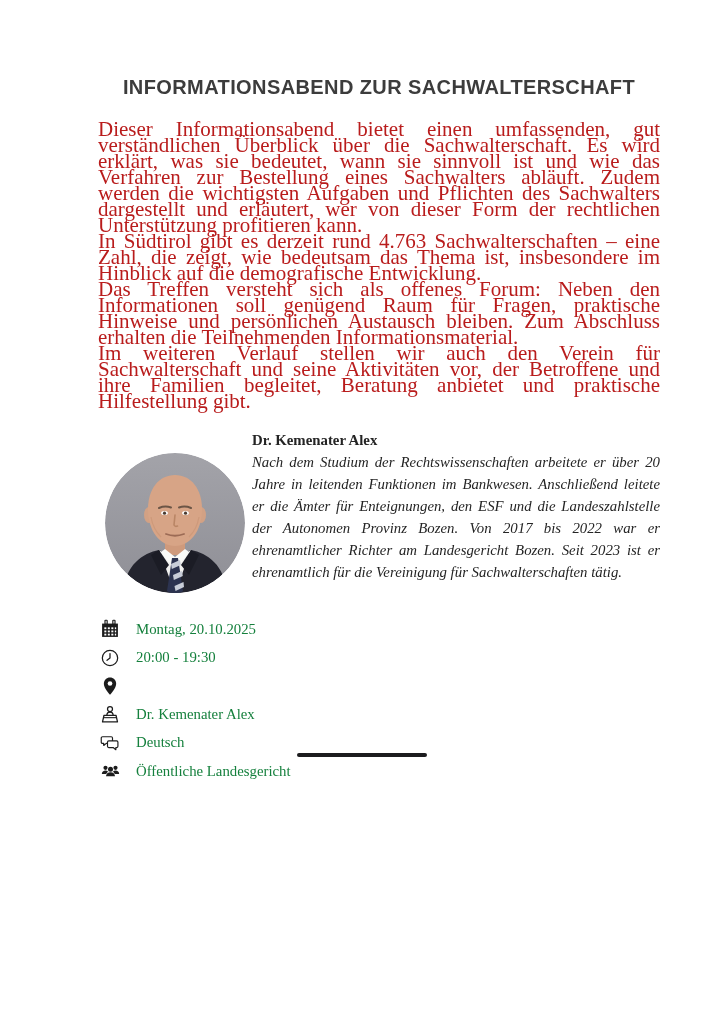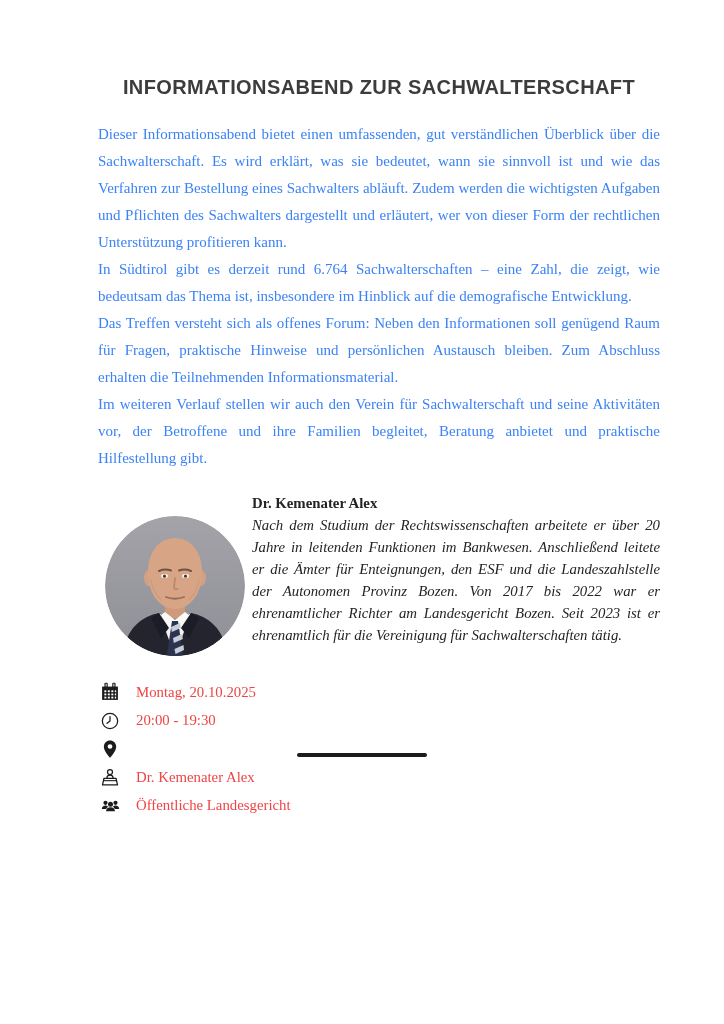--- a/index.html
+++ b/index.html
@@ -20,24 +20,24 @@
     font-family: "Liberation Sans", sans-serif;
     font-weight: 700;
     font-size: 20px;
     letter-spacing: 0.4px;
     color: #3c3c3c;
     text-align: center;
     margin-bottom: 22px;
     white-space: nowrap;
   }
   .body-text p {
-    font-size: 15px;
-    line-height: 27px;
+    font-size: 21px;
+    line-height: 16px;
     text-align: justify;
-    color: #3b82f6;
+    color: #b91c1c;
   }
   .speaker {
     display: flex;
     margin-top: 20px;
     align-items: flex-start;
   }
   .photo-wrap {
     flex: 0 0 140px;
     width: 140px; height: 140px;
     margin-left: 7px;
@@ -65,21 +65,21 @@
   }
   .icon-cell {
     width: 36px;
     flex: 0 0 36px;
     display: flex;
     align-items: center;
   }
   .icon-cell svg { display: block; }
   .detail-label {
     font-size: 14.8px;
-    color: #ef4444;
+    color: #15803d;
     white-space: nowrap;
   }
   .home-indicator {
     position: absolute;
     left: 50%;
     bottom: 3px;
     transform: translateX(-50%);
     width: 130px; height: 4px;
     border-radius: 2px;
     background: #1c1c1e;
@@ -87,21 +87,21 @@
 </style>
 </head>
 <body>
 
 <div class="page">
 
   <h1 class="title">INFORMATIONSABEND ZUR SACHWALTERSCHAFT</h1>
 
   <div class="body-text">
     <p>Dieser Informationsabend bietet einen umfassenden, gut verständlichen Überblick über die Sachwalterschaft. Es wird erklärt, was sie bedeutet, wann sie sinnvoll ist und wie das Verfahren zur Bestellung eines Sachwalters abläuft. Zudem werden die wichtigsten Aufgaben und Pflichten des Sachwalters dargestellt und erläutert, wer von dieser Form der rechtlichen Unterstützung profitieren kann.</p>
-    <p>In Südtirol gibt es derzeit rund 6.764 Sachwalterschaften – eine Zahl, die zeigt, wie bedeutsam das Thema ist, insbesondere im Hinblick auf die demografische Entwicklung.</p>
+    <p>In Südtirol gibt es derzeit rund 4.763 Sachwalterschaften – eine Zahl, die zeigt, wie bedeutsam das Thema ist, insbesondere im Hinblick auf die demografische Entwicklung.</p>
     <p>Das Treffen versteht sich als offenes Forum: Neben den Informationen soll genügend Raum für Fragen, praktische Hinweise und persönlichen Austausch bleiben. Zum Abschluss erhalten die Teilnehmenden Informationsmaterial.</p>
     <p>Im weiteren Verlauf stellen wir auch den Verein für Sachwalterschaft und seine Aktivitäten vor, der Betroffene und ihre Familien begleitet, Beratung anbietet und praktische Hilfestellung gibt.</p>
   </div>
 
   <div class="speaker">
     <div class="photo-wrap">
       <svg viewBox="0 0 140 140">
         <defs>
           <clipPath id="circleClip">
               <circle cx="70" cy="70" r="70"></circle>
@@ -210,20 +210,29 @@
         <svg width="20" height="20" viewBox="0 0 24 24">
           <circle cx="12" cy="6" r="3" fill="none" stroke="#1c1c1c" stroke-width="1.5"></circle>
           <path d="M8.2 13.2 C8.4 11 10 9.8 12 9.8 C14 9.8 15.6 11 15.8 13.2" fill="none" stroke="#1c1c1c" stroke-width="1.5" stroke-linecap="round"></path>
           <path d="M4.8 13.5 H19.2 L21 21.5 H3 Z" fill="none" stroke="#1c1c1c" stroke-width="1.5" stroke-linejoin="round"></path>
           <line x1="4.2" y1="16.4" x2="19.8" y2="16.4" stroke="#1c1c1c" stroke-width="1.3"></line>
         </svg>
       </span>
       <span class="detail-label">Dr. Kemenater Alex</span>
     </div>
 
+    <div class="detail-row">
+      <span class="icon-cell">
+        <svg width="20" height="20" viewBox="0 0 24 24">
+          <path d="M3 4.5 H13.5 A1.5 1.5 0 0 1 15 6 V11 A1.5 1.5 0 0 1 13.5 12.5 H7.5 L4.5 15 V12.5 H3 A1.5 1.5 0 0 1 1.5 11 V6 A1.5 1.5 0 0 1 3 4.5 Z" fill="#ffffff" stroke="#1c1c1c" stroke-width="1.4" stroke-linejoin="round"></path>
+          <path d="M10.5 9.5 H20 A1.5 1.5 0 0 1 21.5 11 V16 A1.5 1.5 0 0 1 20 17.5 H19 V20 L15.8 17.5 H10.5 A1.5 1.5 0 0 1 9 16 V11 A1.5 1.5 0 0 1 10.5 9.5 Z" fill="#ffffff" stroke="#1c1c1c" stroke-width="1.4" stroke-linejoin="round"></path>
+        </svg>
+      </span>
+      <span class="detail-label">Deutsch</span>
+    </div>
 
     <div class="detail-row">
       <span class="icon-cell">
         <svg width="21" height="20" viewBox="0 0 24 24">
           <g fill="#1c1c1c">
             <circle cx="6" cy="8.2" r="2.5"></circle>
             <path d="M1.6 15.6 C1.6 12.9 3.5 11.4 6 11.4 C7.2 11.4 8.3 11.8 9 12.5 L6.8 15.6 Z"></path>
             <circle cx="18" cy="8.2" r="2.5"></circle>
             <path d="M22.4 15.6 C22.4 12.9 20.5 11.4 18 11.4 C16.8 11.4 15.7 11.8 15 12.5 L17.2 15.6 Z"></path>
             <circle cx="12" cy="9.8" r="3"></circle>

